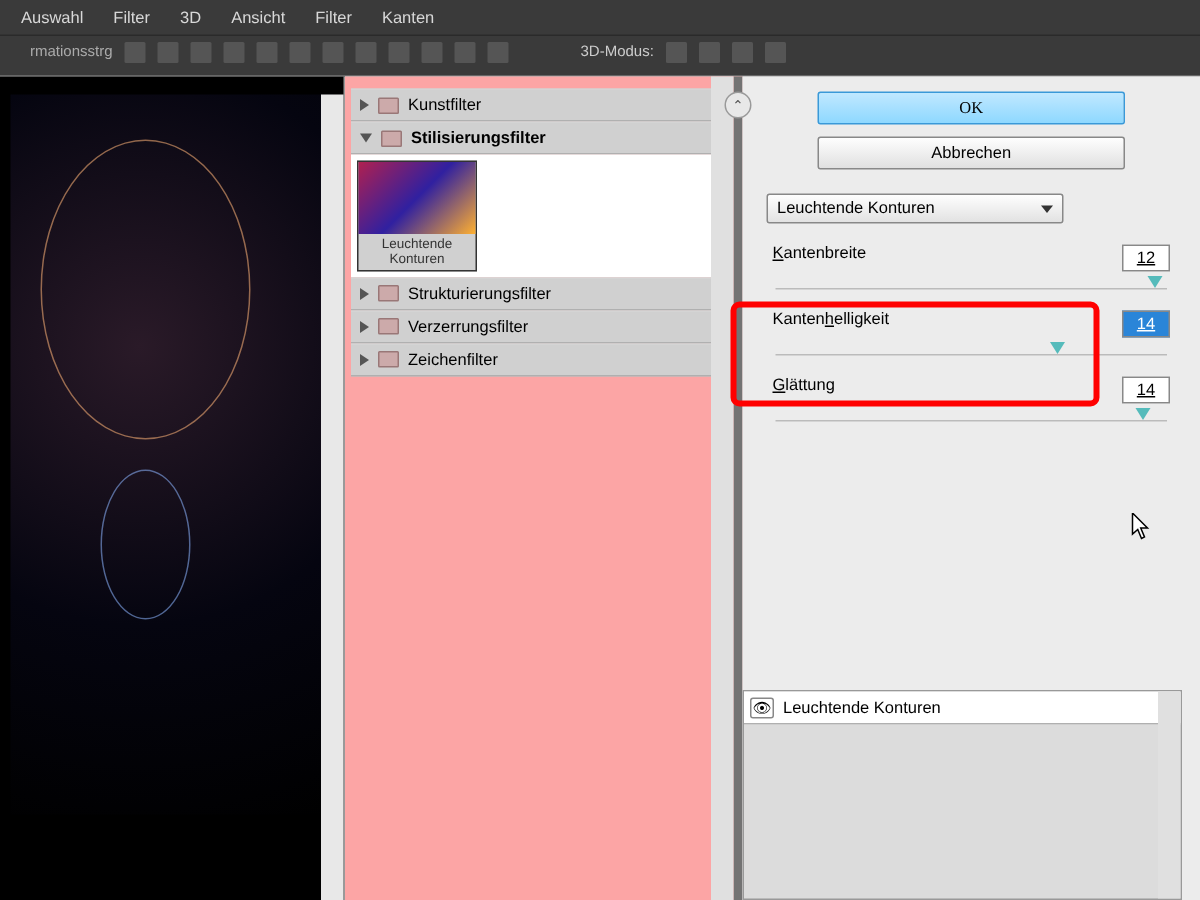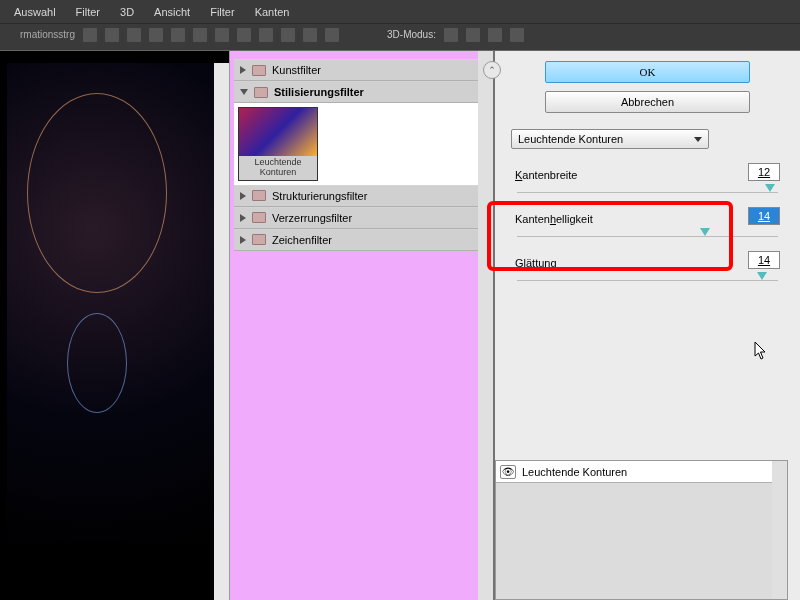--- a/index.html
+++ b/index.html
@@ -17,21 +17,21 @@
 
 .preview { width: 230px; background:#000; padding:0; position:relative; border-right:1px solid #999; }
 .preview-inner { width:215px; height:480px; margin:12px auto 0; background: radial-gradient(circle at 40% 35%, #2a1a28 0%, #050510 55%, #000 100%); position:relative; overflow:hidden; }
 .preview-scroll { position:absolute; right:0; top:12px; bottom:0; width:15px; background:#e8e8e8; }
 
 .edge { position:absolute; border:1px solid rgba(255,180,120,0.55); border-radius:50%; }
 .e1 { width:140px; height:200px; top:30px; left:20px; }
 .e2 { width:60px; height:100px; top:250px; left:60px; border-color:rgba(140,180,255,0.55); }
 
 
-.tree-panel { width:265px; background:#f0abfc; padding:8px 4px; border-right:2px solid #737373; position:relative; }
+.tree-panel { width:265px; background:#fca5a5; padding:8px 4px; border-right:6px solid #737373; position:relative; }
 .tree-scroll { position:absolute; right:0; top:0; bottom:0; width:15px; background:#e0e0e0; }
 .tree-item { display:flex; align-items:center; height:22px; font-size:11px; padding-left:6px; border-bottom:1px solid #b0b0b0; border-top:1px solid #d4d4d4; background:#d0d0d0; }
 .tree-item .tri { width:0; height:0; border-top:4px solid transparent; border-bottom:4px solid transparent; border-left:6px solid #555; margin-right:6px; }
 .tree-item.open .tri { border-left:4px solid transparent; border-right:4px solid transparent; border-top:6px solid #555; border-bottom:0; }
 .tree-item .folder { width:14px; height:11px; background:#caa; border:1px solid #977; margin-right:6px; border-radius:1px; }
 .tree-item .label { color:#000; }
 .tree-item.open .label { font-weight:bold; }
 .thumb-row { background:#fff; padding:4px; display:flex; }
 .thumb { width:80px; border:1px solid #999; background:#e8e8e8; text-align:center; font-size:9px; color:#333; }
 .thumb.sel { border:1px solid #333; background:#d0d0d0; }
@@ -40,21 +40,21 @@
 
 
 .controls { flex:1; background:#ececec; padding:10px 12px; position:relative; }
 .btn { width:205px; height:22px; margin:0 auto 8px; display:block; border:1px solid #888; background: linear-gradient(#fefefe,#e0e0e0); font-size:11px; border-radius:2px; }
 .btn.primary { background: linear-gradient(#c0e8ff,#8ed8ff); border-color:#3a99d8; color:#000;font-family:Liberation Serif, serif; }
 .collapse-circle { position:absolute; left:-12px; top:10px; width:18px; height:18px; border-radius:50%; background:#e8e8e8; border:1px solid #999; display:flex; align-items:center; justify-content:center; font-size:9px; color:#555; }
 
 .dropdown { width:198px; height:20px; margin:16px 0 12px 4px; background:linear-gradient(#fefefe,#e2e2e2); border:1px solid #888; font-size:11px; padding:2px 6px; display:flex; align-items:center; justify-content:space-between; border-radius:2px; }
 .dropdown .dd-tri { width:0;height:0;border-left:4px solid transparent;border-right:4px solid transparent;border-top:5px solid #333; }
 
-.param-row { display:flex; align-items:flex-end; justify-content:space-between; font-size:11px; padding:2px 8px; margin-top:6px; }
+.param-row { display:flex; align-items:flex-start; justify-content:space-between; font-size:11px; padding:2px 8px; margin-top:6px; }
 .param-row input { width:32px; height:18px; font-size:11px; text-align:center; border:1px solid #888;text-decoration:underline; }
 .param-row input.sel { background:#2a85d8; color:#fff; }
 .slider { height:6px; margin:4px 10px 12px; position:relative; border-bottom:1px solid #bbb; }
 .slider .handle { position:absolute; top:-3px; width:0; height:0; border-left:5px solid transparent; border-right:5px solid transparent; border-top:8px solid #5bb; }
 
 .highlight { border:4px solid #ff0000; border-radius:6px; position:absolute; }
 
 
 .applied { position:absolute; left:0; right:12px; bottom:0; height:140px; border:1px solid #999; background:#dcdcdc; }
 .applied-header { display:flex; align-items:center; height:22px; border-bottom:1px solid #b0b0b0; font-size:11px; padding-left:4px; background:#fff; }

